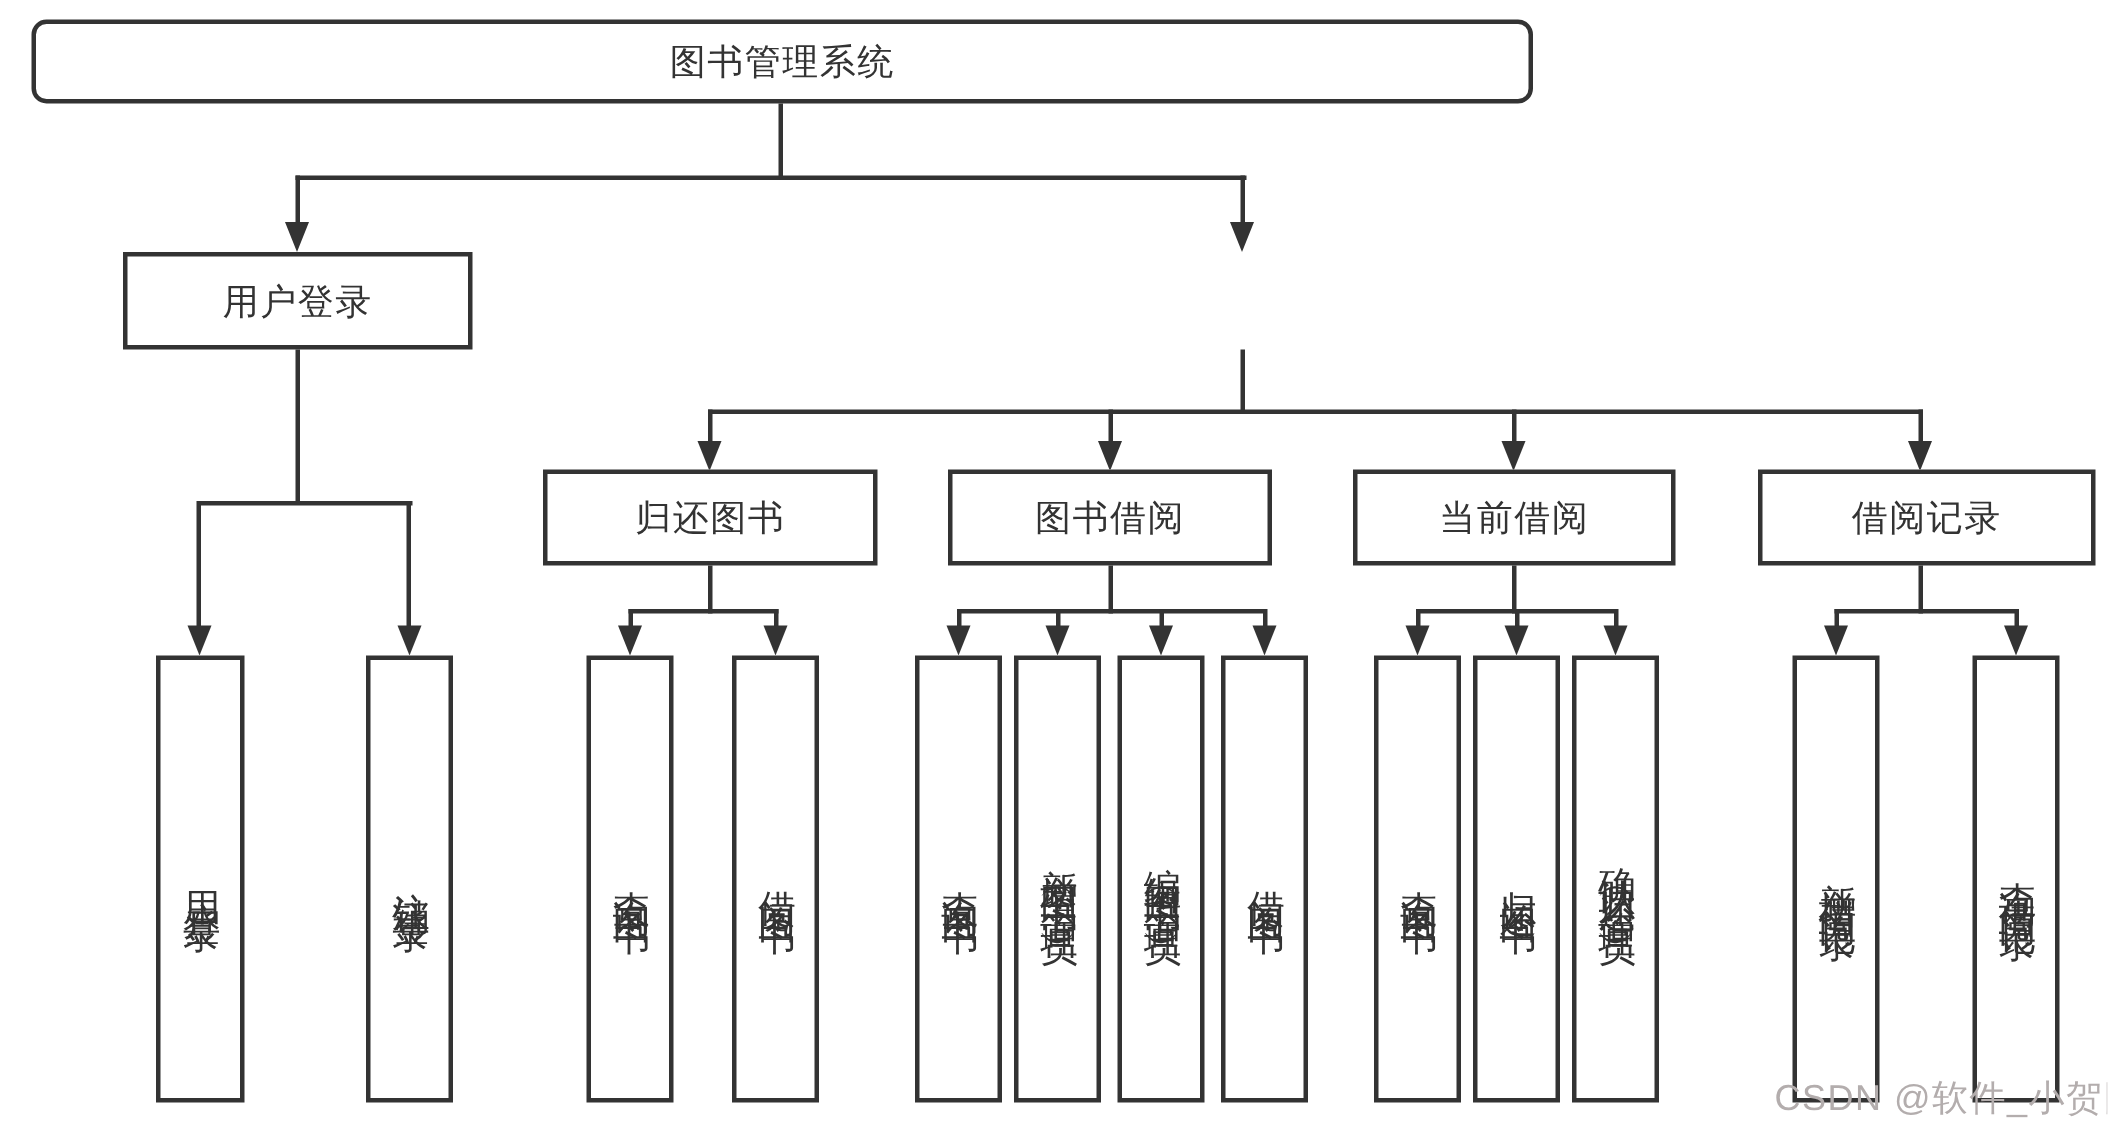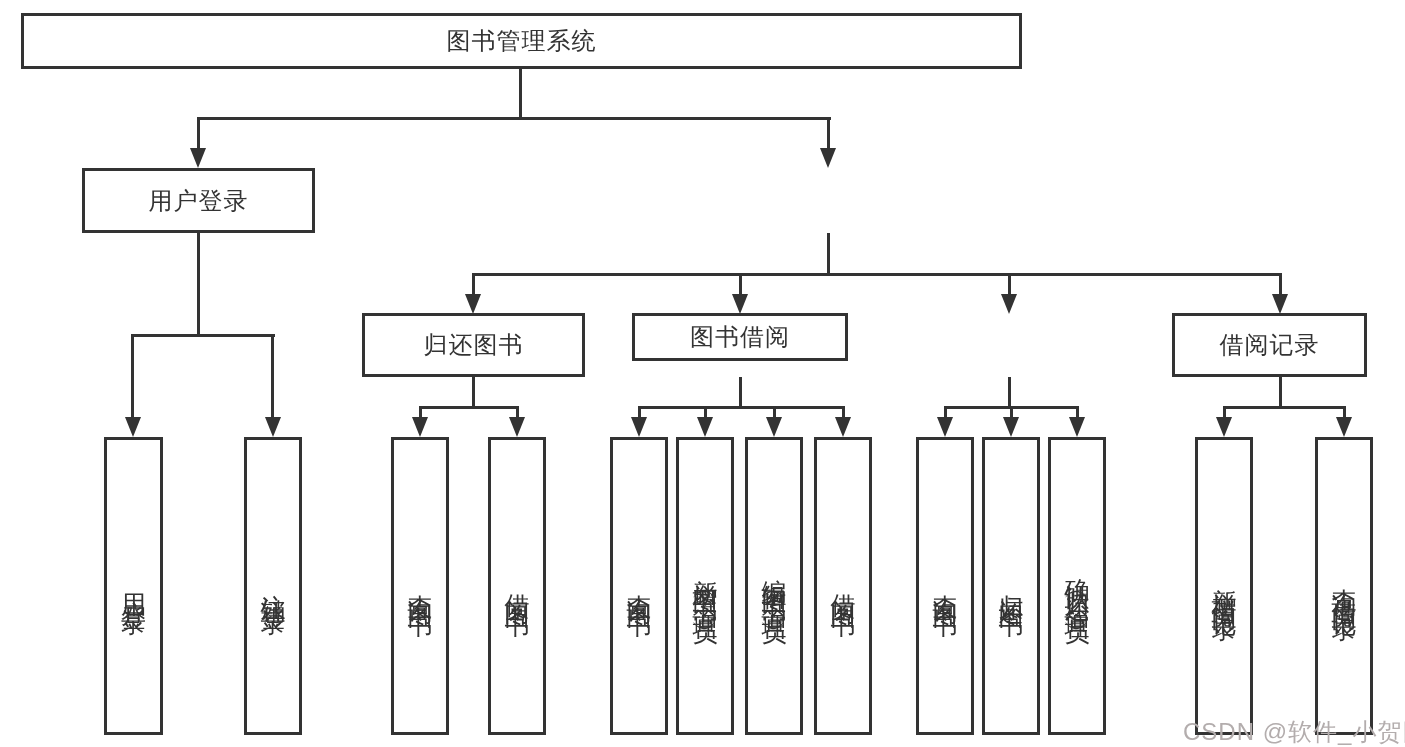--- a/index.html
+++ b/index.html
@@ -30,21 +30,21 @@
   .wm{
     position:absolute;left:1183px;top:716px;font-size:24px;color:#b3adad;
     letter-spacing:1px;white-space:nowrap;
   }
 </style>
 </head>
 <body>
 
 <div id="stage">
 
-  <div class="box" style="left:21px;top:13px;width:1001px;height:56px;">
+  <div class="box" style="left:21px;top:13px;width:1001px;height:56px;border-radius:10px;">
     <span>图书管理系统</span>
   </div>
 
   <div class="vl" style="left:519px;top:69px;height:49px;"></div>
   <div class="hl" style="left:197px;top:117px;width:634px;"></div>
   <div class="vl" style="left:197px;top:117px;height:35px;"></div>
   <div class="ah" style="left:190px;top:148px;"></div>
   <div class="vl" style="left:827px;top:117px;height:35px;"></div>
   <div class="ah" style="left:820px;top:148px;"></div>
 
@@ -66,24 +66,27 @@
   <div class="vl" style="left:739px;top:273px;height:23px;"></div>
   <div class="ah" style="left:732px;top:294px;"></div>
   <div class="vl" style="left:1008px;top:273px;height:23px;"></div>
   <div class="ah" style="left:1001px;top:294px;"></div>
   <div class="vl" style="left:1279px;top:273px;height:23px;"></div>
   <div class="ah" style="left:1272px;top:294px;"></div>
 
   <div class="box" style="left:362px;top:313px;width:223px;height:64px;">
     <span>归还图书</span>
   </div>
-  <div class="box" style="left:632px;top:313px;width:216px;height:48px;font-family:Liberation Serif, serif;">
+  <div class="box" style="left:632px;top:313px;width:216px;height:64px;font-family:Liberation Serif, serif;">
     <span>图书借阅</span>
   </div>
-  <div class="box" style="left:1172px;top:313px;width:195px;height:64px;">
+  <div class="box" style="left:902px;top:313px;width:215px;height:64px;">
+    <span>当前借阅</span>
+  </div>
+  <div class="box" style="left:1172px;top:313px;width:225px;height:64px;">
     <span>借阅记录</span>
   </div>
 
   <div class="vl" style="left:472px;top:377px;height:32px;"></div>
   <div class="hl" style="left:419px;top:406px;width:100px;"></div>
   <div class="vl" style="left:419px;top:406px;height:13px;"></div>
   <div class="ah" style="left:412px;top:417px;"></div>
   <div class="vl" style="left:516px;top:406px;height:13px;"></div>
   <div class="ah" style="left:509px;top:417px;"></div>
 

